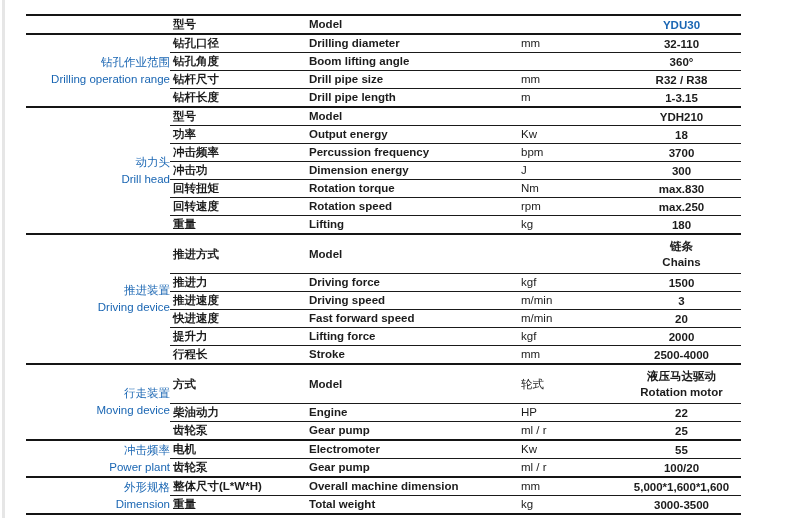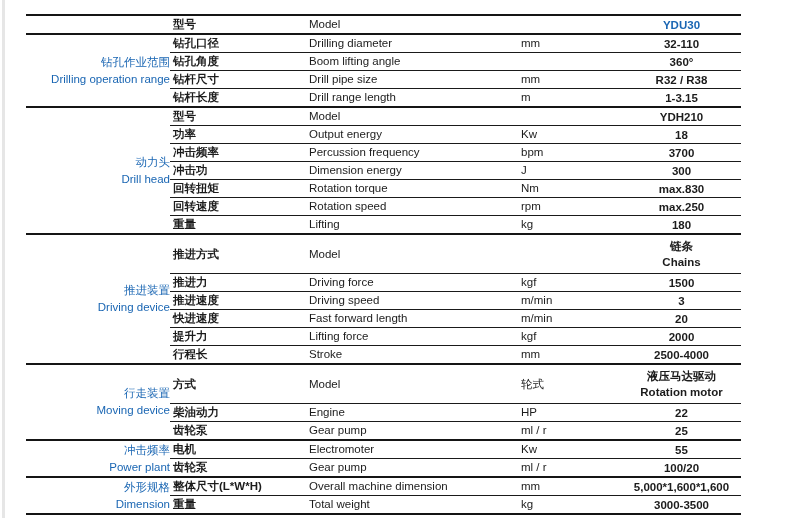--- a/index.html
+++ b/index.html
@@ -50,21 +50,21 @@
   tbody:first-child tr:first-child > td { border-top-width: 1.5px; }
   
   tbody tr:not(:first-child) > td { border-top: 1px solid #1a1a1a; }
   td.cat {
     text-align: right;
     color: var(--accent);
     line-height: 17px;
     white-space: normal;
   }
   td.cn  { padding-left: 3px;  font-weight: 700; }
-  td.en  { padding-left: 4px; }
+  td.en  { padding-left: 4px; font-weight: bold; }
   td.unit{ padding-left: 9px; }
   td.val {
     text-align: center;
     font-weight: 700;
     line-height: 16px;
   }
   td.val.blue { color: var(--accent); }
 </style>
 </head>
 <body>
@@ -106,21 +106,21 @@
           <td class="val" data-name="cell-value">360°</td>
         </tr>
         <tr data-name="table-row">
           <td class="cn" data-name="cell-name-cn">钻杆尺寸</td>
           <td class="en" data-name="cell-name-en">Drill pipe size</td>
           <td class="unit" data-name="cell-unit">mm</td>
           <td class="val" data-name="cell-value">R32 / R38</td>
         </tr>
         <tr data-name="table-row">
           <td class="cn" data-name="cell-name-cn">钻杆长度</td>
-          <td class="en" data-name="cell-name-en">Drill range length</td>
+          <td class="en" data-name="cell-name-en">Drill pipe length</td>
           <td class="unit" data-name="cell-unit">m</td>
           <td class="val" data-name="cell-value">1-3.15</td>
         </tr>
       </tbody>
       <tbody data-name="table-section">
         <tr data-name="table-row">
           <td class="cat" rowspan="7" data-name="cell-category">
             <div data-name="category-label-cn">动力头</div>
             <div data-name="category-label-en">Drill head</div>
           </td>
@@ -187,21 +187,21 @@
           <td class="val" data-name="cell-value">1500</td>
         </tr>
         <tr data-name="table-row">
           <td class="cn" data-name="cell-name-cn">推进速度</td>
           <td class="en" data-name="cell-name-en">Driving speed</td>
           <td class="unit" data-name="cell-unit">m/min</td>
           <td class="val" data-name="cell-value">3</td>
         </tr>
         <tr data-name="table-row">
           <td class="cn" data-name="cell-name-cn">快进速度</td>
-          <td class="en" data-name="cell-name-en">Fast forward length</td>
+          <td class="en" data-name="cell-name-en">Fast forward speed</td>
           <td class="unit" data-name="cell-unit">m/min</td>
           <td class="val" data-name="cell-value">20</td>
         </tr>
         <tr data-name="table-row">
           <td class="cn" data-name="cell-name-cn">提升力</td>
           <td class="en" data-name="cell-name-en">Lifting force</td>
           <td class="unit" data-name="cell-unit">kgf</td>
           <td class="val" data-name="cell-value">2000</td>
         </tr>
         <tr data-name="table-row">

